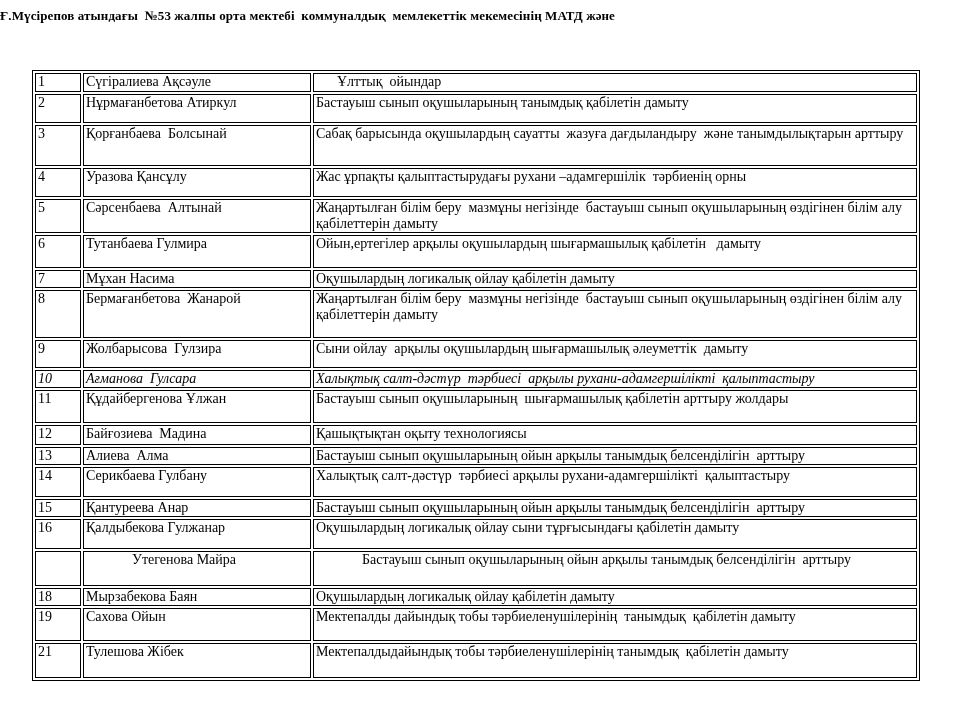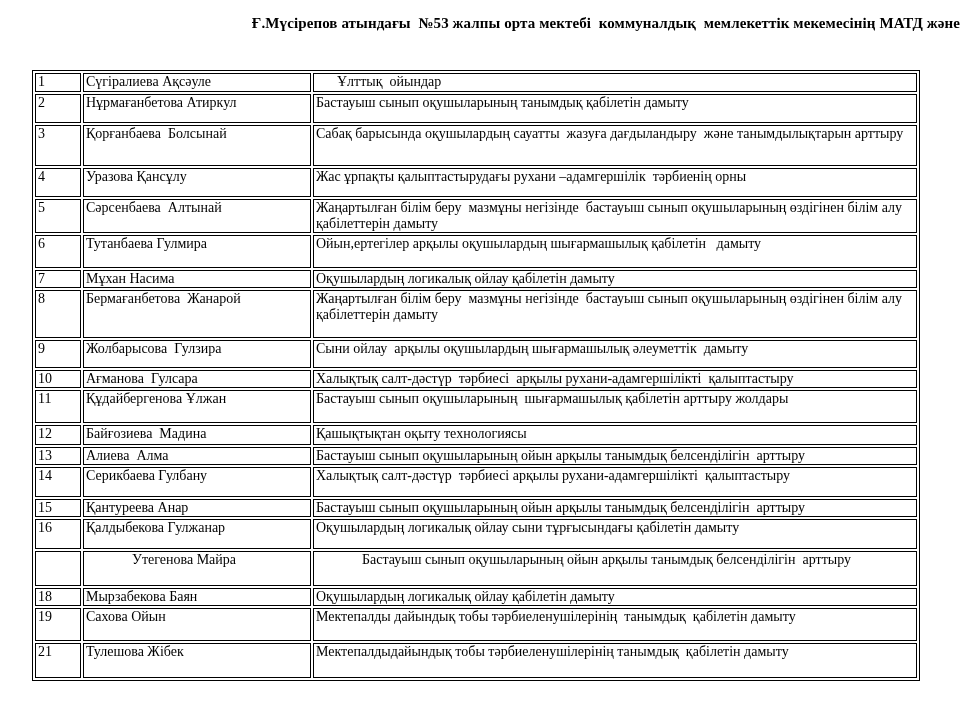--- a/index.html
+++ b/index.html
@@ -9,24 +9,24 @@
   }
   body {
     width: 960px;
     height: 720px;
     position: relative;
     font-family: "Liberation Serif", "DejaVu Serif", serif;
     color: #000000;
     overflow: hidden;
   }
   .title-block {
-    padding-top: 12px;
-    text-align: right;
+    padding-top: 4px;
+    text-align: left;
     font-weight: bold;
-    font-size: 15px;
+    font-size: 13px;
     line-height: 23px;
     letter-spacing: 0.1px;
   }
   .title-line {
     white-space: pre;
   }
   .table-wrap {
     position: absolute;
     left: 32px;
     top: 70px;
@@ -55,21 +55,21 @@
   
   .topics-table tr:nth-child(1)  td { height: 17px; }
   .topics-table tr:nth-child(2)  td { height: 27px; }
   .topics-table tr:nth-child(3)  td { height: 39px; }
   .topics-table tr:nth-child(4)  td { height: 27px; }
   .topics-table tr:nth-child(5)  td { height: 31px; }
   .topics-table tr:nth-child(6)  td { height: 31px; }
   .topics-table tr:nth-child(7)  td { height: 16px; }
   .topics-table tr:nth-child(8)  td { height: 46px; }
   .topics-table tr:nth-child(9)  td { height: 26px; }
-  .topics-table tr:nth-child(10) td { height: 14px; }
+  .topics-table tr:nth-child(10) td { height: 14px; font-style: italic; }
   .topics-table tr:nth-child(11) td { height: 31px; }
   .topics-table tr:nth-child(12) td { height: 18px; }
   .topics-table tr:nth-child(13) td { height: 16px; }
   .topics-table tr:nth-child(14) td { height: 28px; margin-top: 20px; }
   .topics-table tr:nth-child(15) td { height: 14px; }
   .topics-table tr:nth-child(16) td { height: 28px; }
   .topics-table tr:nth-child(17) td { height: 33px; padding-left: 48px; }
   .topics-table tr:nth-child(18) td { height: 14px; }
   .topics-table tr:nth-child(19) td { height: 31px; }
   .topics-table tr:nth-child(20) td { height: 33px; }

